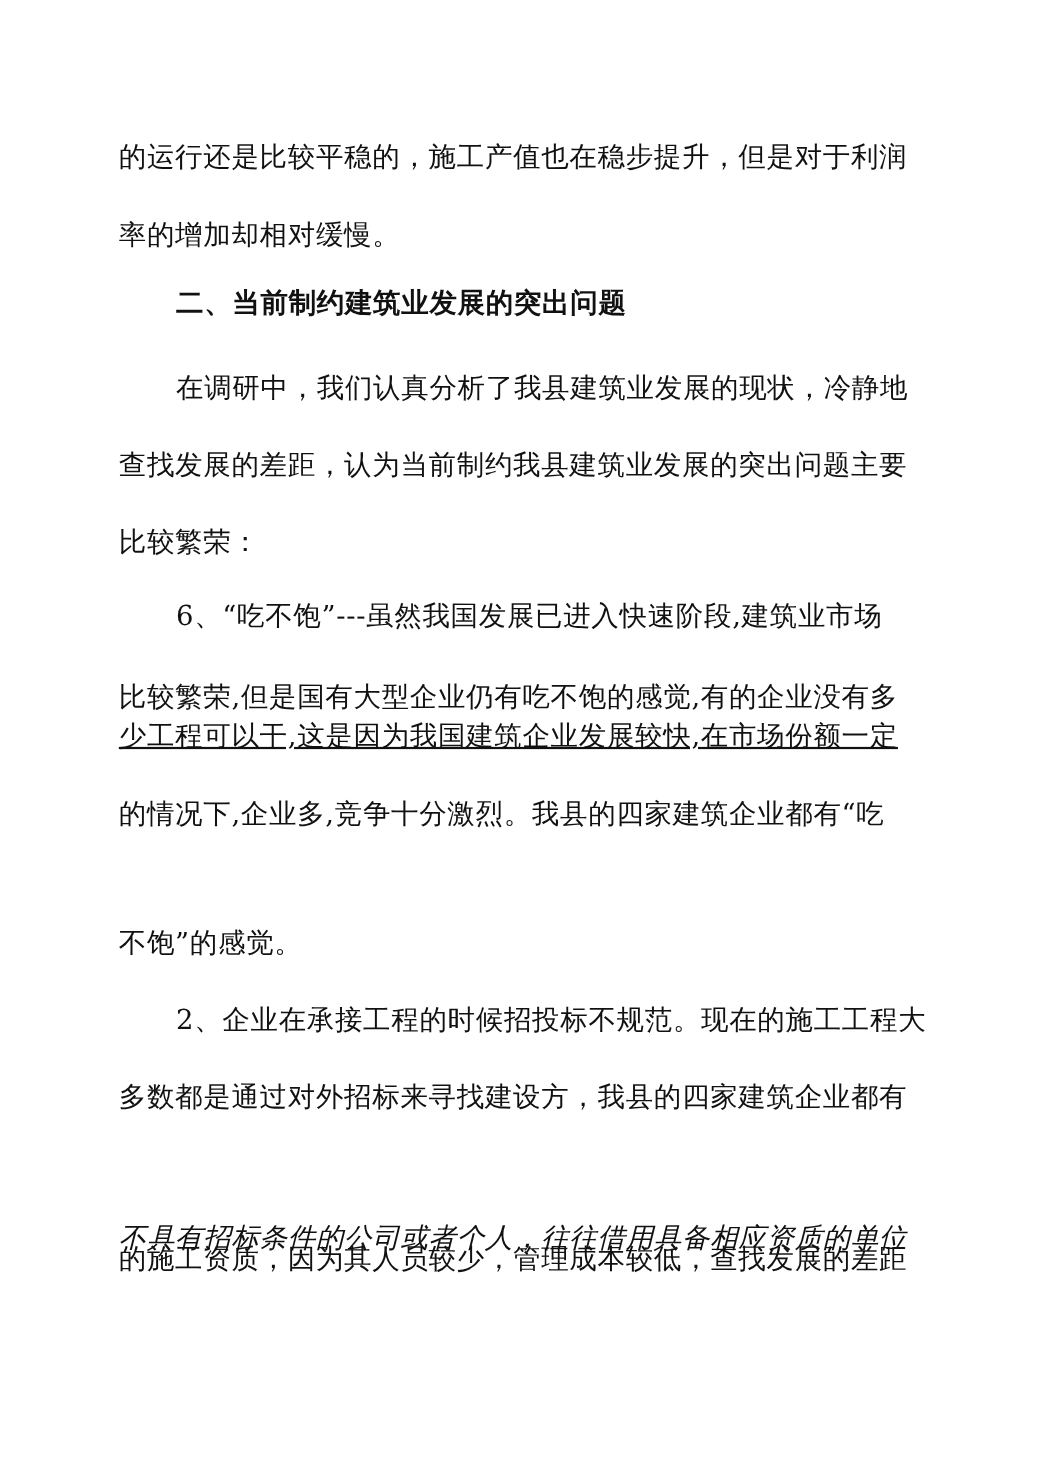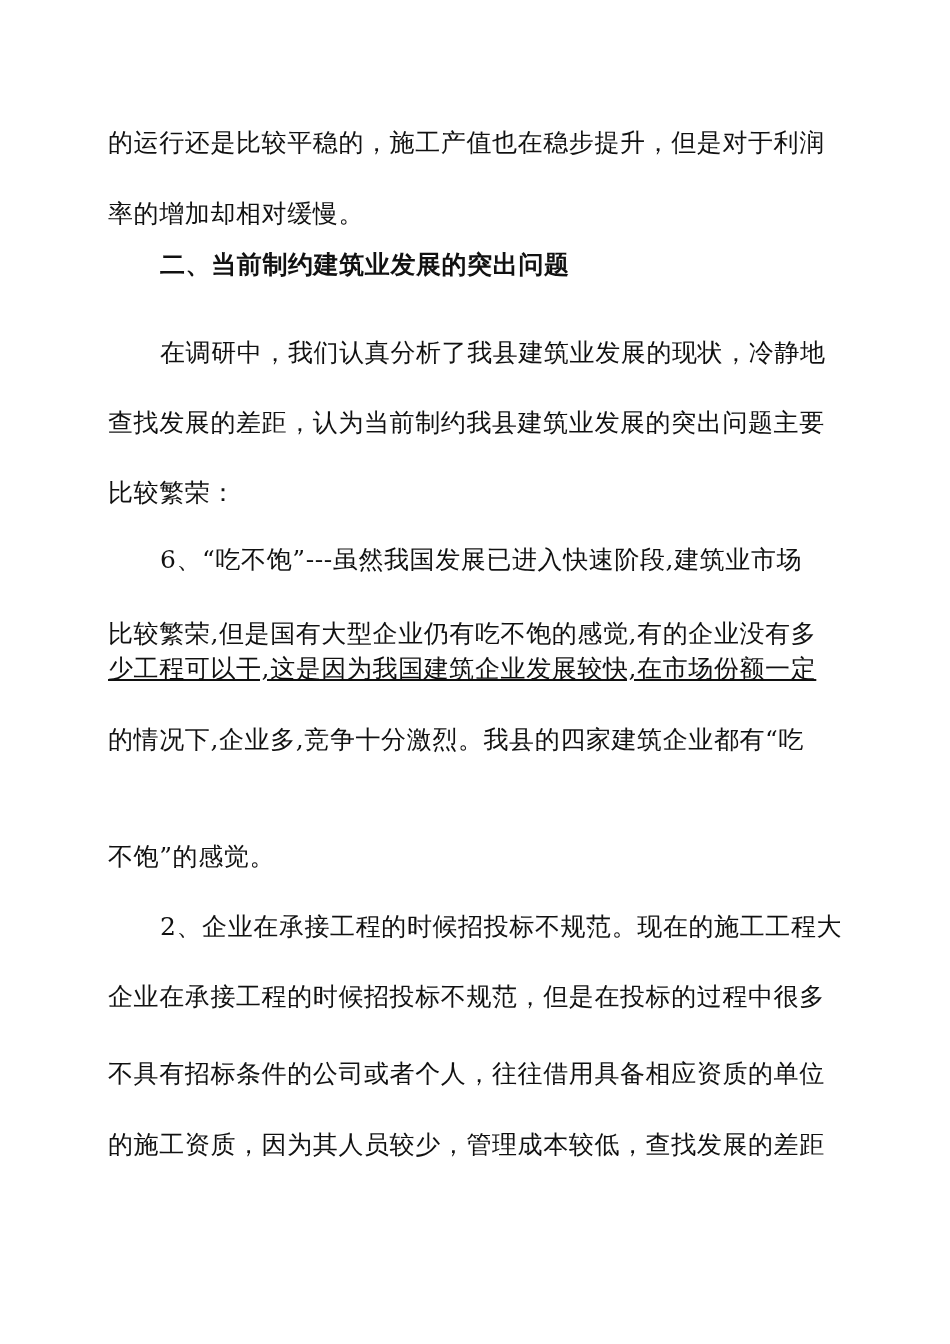--- a/index.html
+++ b/index.html
@@ -22,35 +22,35 @@
   </style>
 </head>
 <body>
 
 <div class="page">
   <div>
     <div class="line" style="top:128px;">的运行还是比较平稳的，施工产值也在稳步提升，但是对于利润</div>
     <div class="line" style="top:199px;">率的增加却相对缓慢。</div>
   </div>
 
-  <div class="line indent heading" style="top:250px;">二、当前制约建筑业发展的突出问题</div>
+  <div class="line indent heading" style="top:261px;">二、当前制约建筑业发展的突出问题</div>
 
   <div>
     <div class="line indent" style="top:338px;">在调研中，我们认真分析了我县建筑业发展的现状，冷静地</div>
     <div class="line" style="top:408px;">查找发展的差距，认为当前制约我县建筑业发展的突出问题主要</div>
     <div class="line" style="top:478px;">比较繁荣：</div>
   </div>
 
   <div>
     <div class="line indent" style="top:545px;">6、“吃不饱”---虽然我国发展已进入快速阶段,建筑业市场</div>
     <div class="line" style="top:619px;">比较繁荣,但是国有大型企业仍有吃不饱的感觉,有的企业没有多</div>
     <div class="line" style="top:654px;text-decoration:underline;">少工程可以干,这是因为我国建筑企业发展较快,在市场份额一定</div>
     <div class="line" style="top:725px;">的情况下,企业多,竞争十分激烈。我县的四家建筑企业都有“吃</div>
     <div class="line" style="top:842px;">不饱”的感觉。</div>
   </div>
 
   <div>
     <div class="line indent" style="top:912px;">2、企业在承接工程的时候招投标不规范。现在的施工工程大</div>
-    <div class="line" style="top:982px;">企业在承接工程的时候招投标不规范，但是在投标的过程中很多</div>
-    <div class="line" style="top:1059px;">不具有招标条件的公司或者个人，往往借用具备相应资质的单位</div>
+    <div class="line" style="top:982px;">多数都是通过对外招标来寻找建设方，我县的四家建筑企业都有</div>
+    <div class="line" style="top:1111px;font-style:italic;">不具有招标条件的公司或者个人，往往借用具备相应资质的单位</div>
     <div class="line" style="top:1130px;">的施工资质，因为其人员较少，管理成本较低，查找发展的差距</div>
   </div>
 </div>
 
 </body></html>

